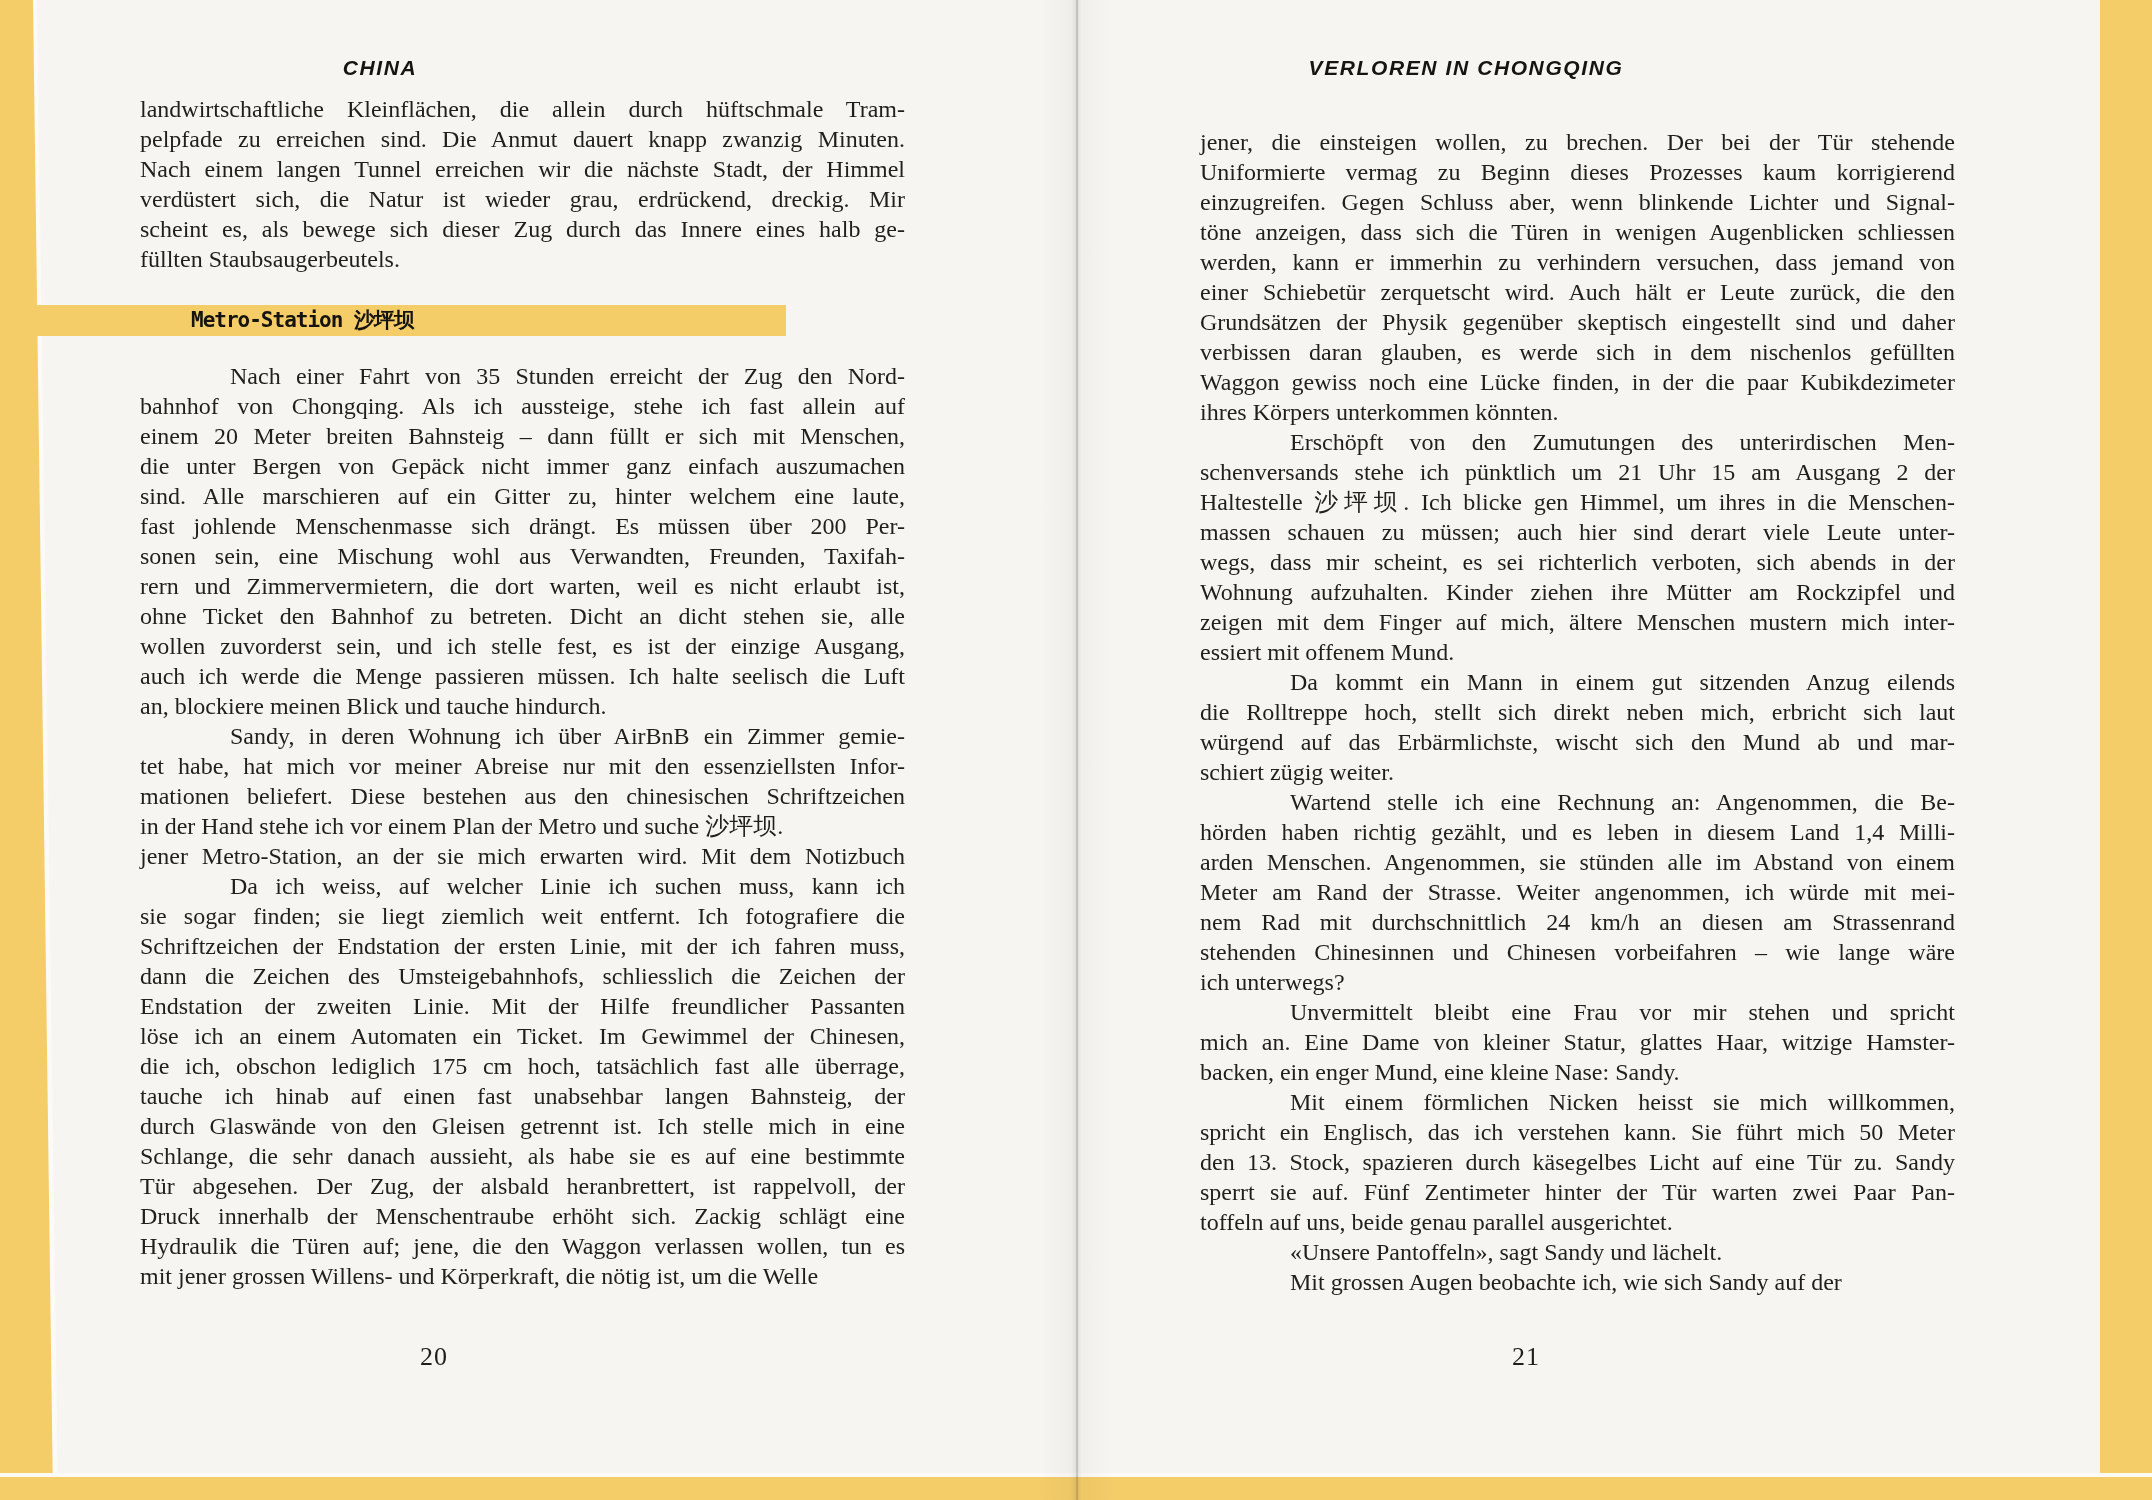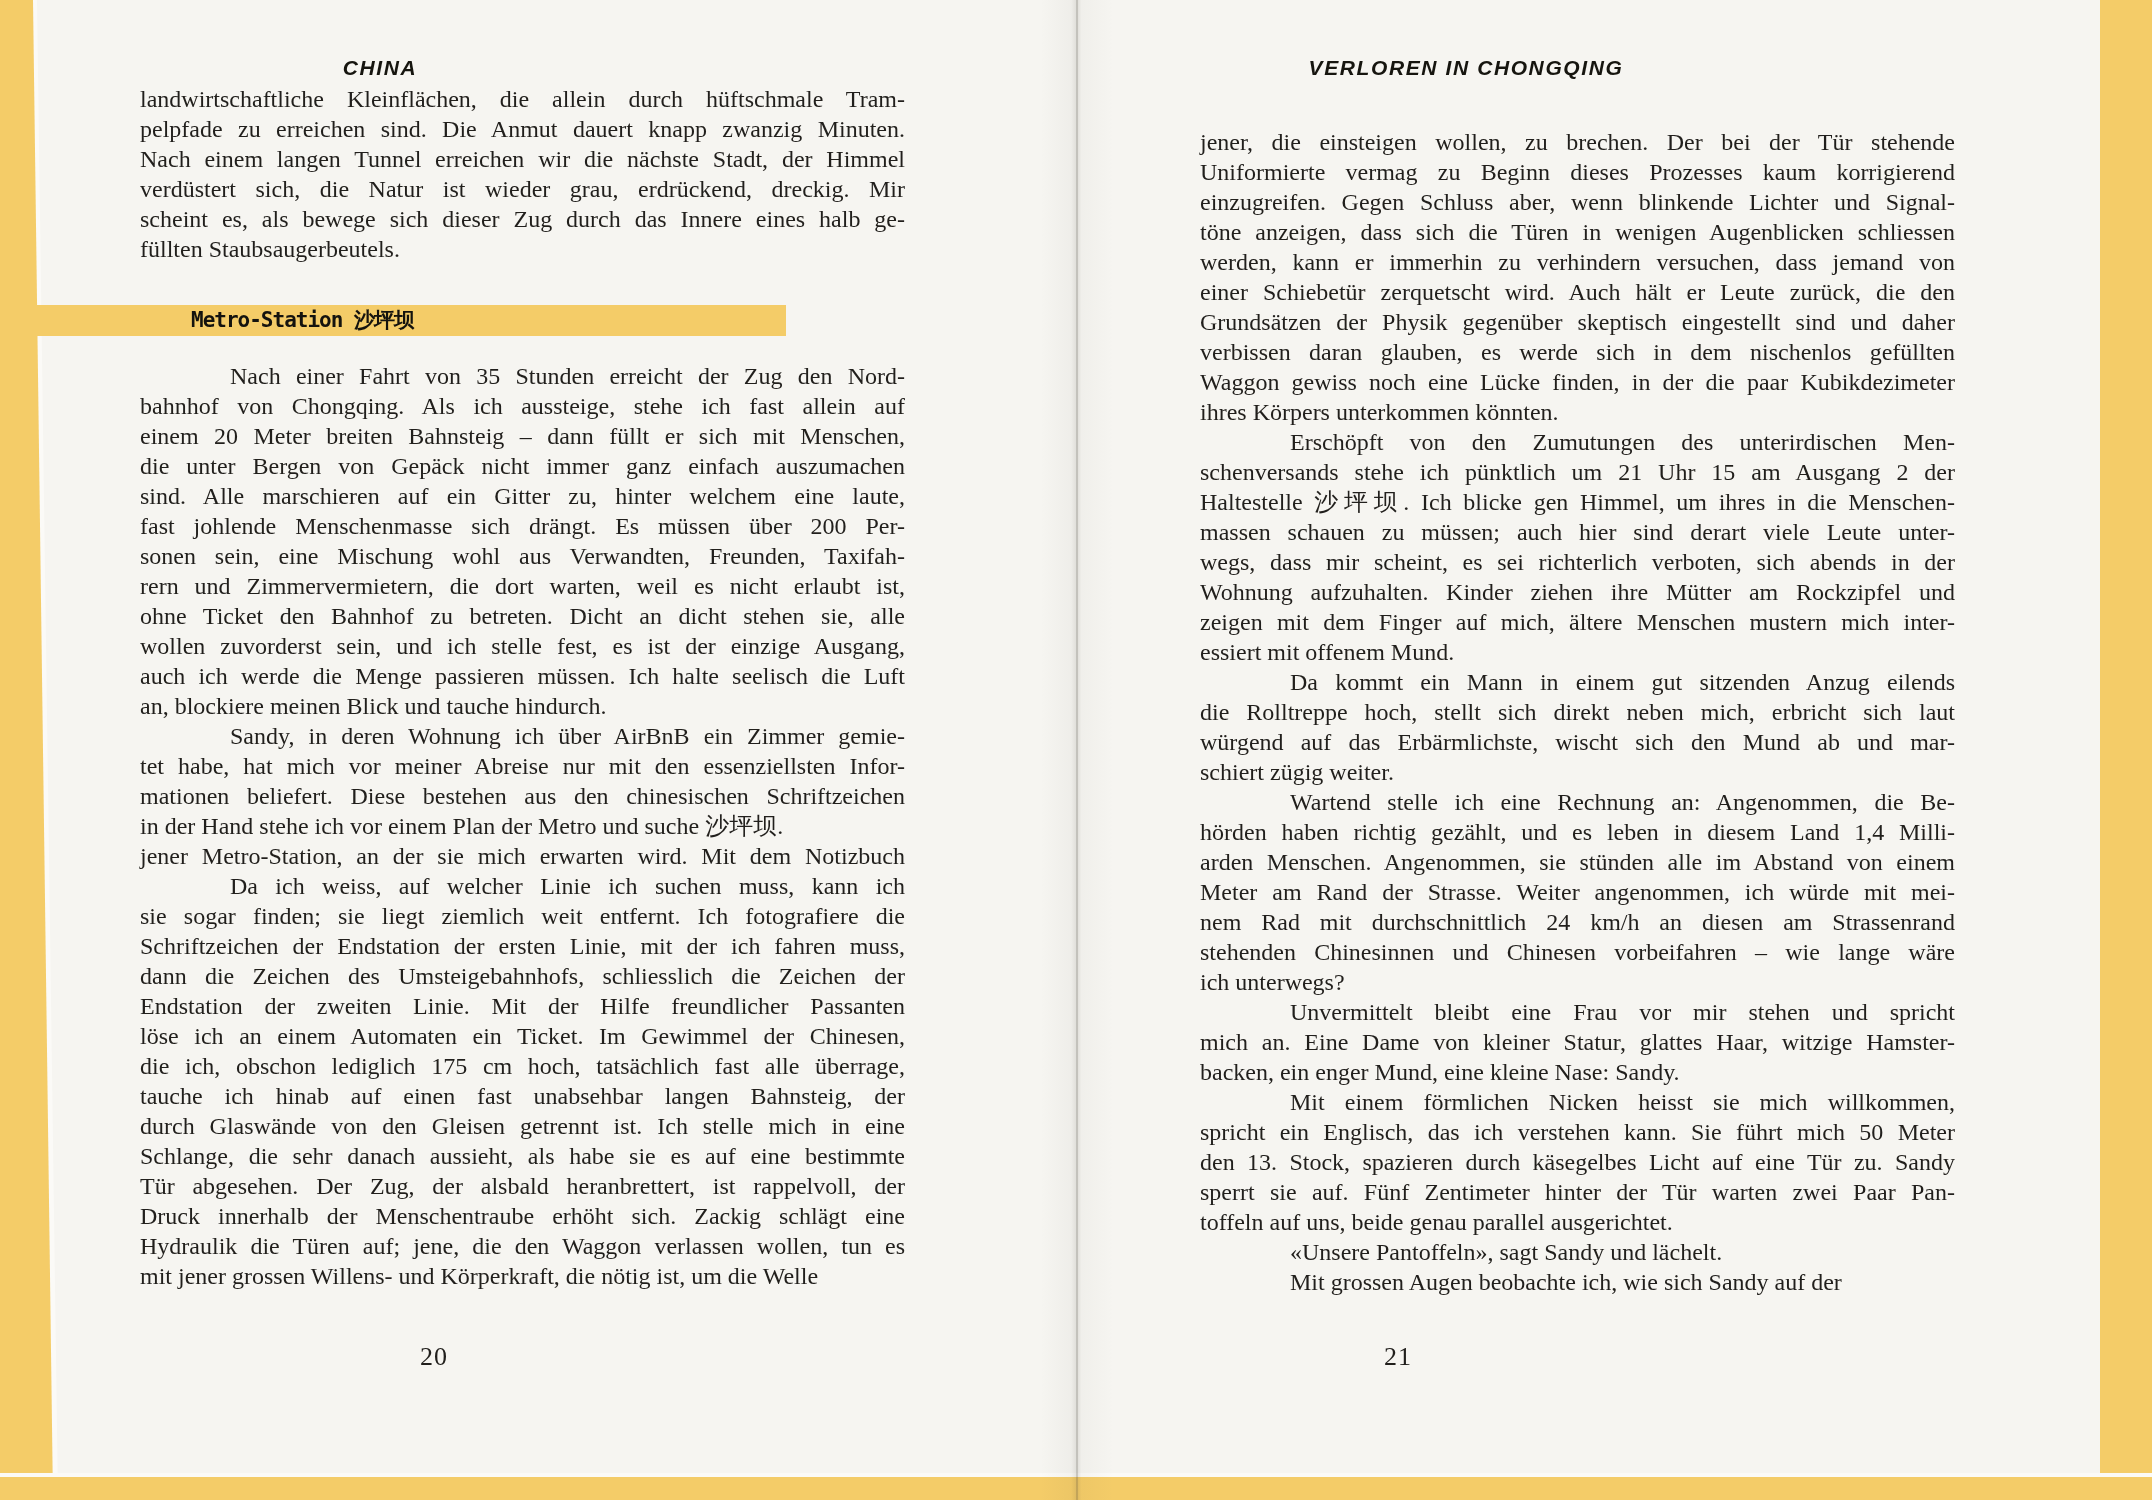--- a/index.html
+++ b/index.html
@@ -46,21 +46,21 @@
     font-family:"DejaVu Sans Mono", monospace;
     font-weight:700;font-size:21px;letter-spacing:-1px;
     color:#14130e;white-space:nowrap;
   }
   
   .body-block{position:absolute;font-size:24px;}
   .line{height:30px;line-height:30px;text-align:justify;text-align-last:justify;
     white-space:normal;overflow:visible;}
   .line.last{text-align-last:left;}
   .line.indented{padding-left:90px;}
-  #left-intro{left:140px;top:84px;width:765px;}
+  #left-intro{left:140px;top:94px;width:765px;}
   #left-main{left:140px;top:361px;width:765px;}
   #right-main{left:1200px;top:91px;width:755px;margin-top:36px;}
 </style>
 </head>
 <body>
 
 <div id="spread" style="background: rgb(246, 245, 241); color: rgb(33, 31, 28);">
 
   <div class="edge-white-left"></div>
   <div class="cover-left" style="background: rgb(244, 204, 104);"></div>
@@ -163,16 +163,16 @@
         <div class="line last">backen, ein enger Mund, eine kleine Nase: Sandy.</div>
         <div class="line indented">Mit einem förmlichen Nicken heisst sie mich willkommen,</div>
         <div class="line">spricht ein Englisch, das ich verstehen kann. Sie führt mich 50 Meter</div>
         <div class="line">den 13. Stock, spazieren durch käsegelbes Licht auf eine Tür zu. Sandy</div>
         <div class="line">sperrt sie auf. Fünf Zentimeter hinter der Tür warten zwei Paar Pan-</div>
         <div class="line last">toffeln auf uns, beide genau parallel ausgerichtet.</div>
         <div class="line last indented">«Unsere Pantoffeln», sagt Sandy und lächelt.</div>
         <div class="line last indented">Mit grossen Augen beobachte ich, wie sich Sandy auf der</div>
       </div>
 
-    <div class="folio" style="left:1398px;">21</div>
+    <div class="folio" style="left:1526px;">21</div>
   </div>
 
 </div>
 
 </body></html>

